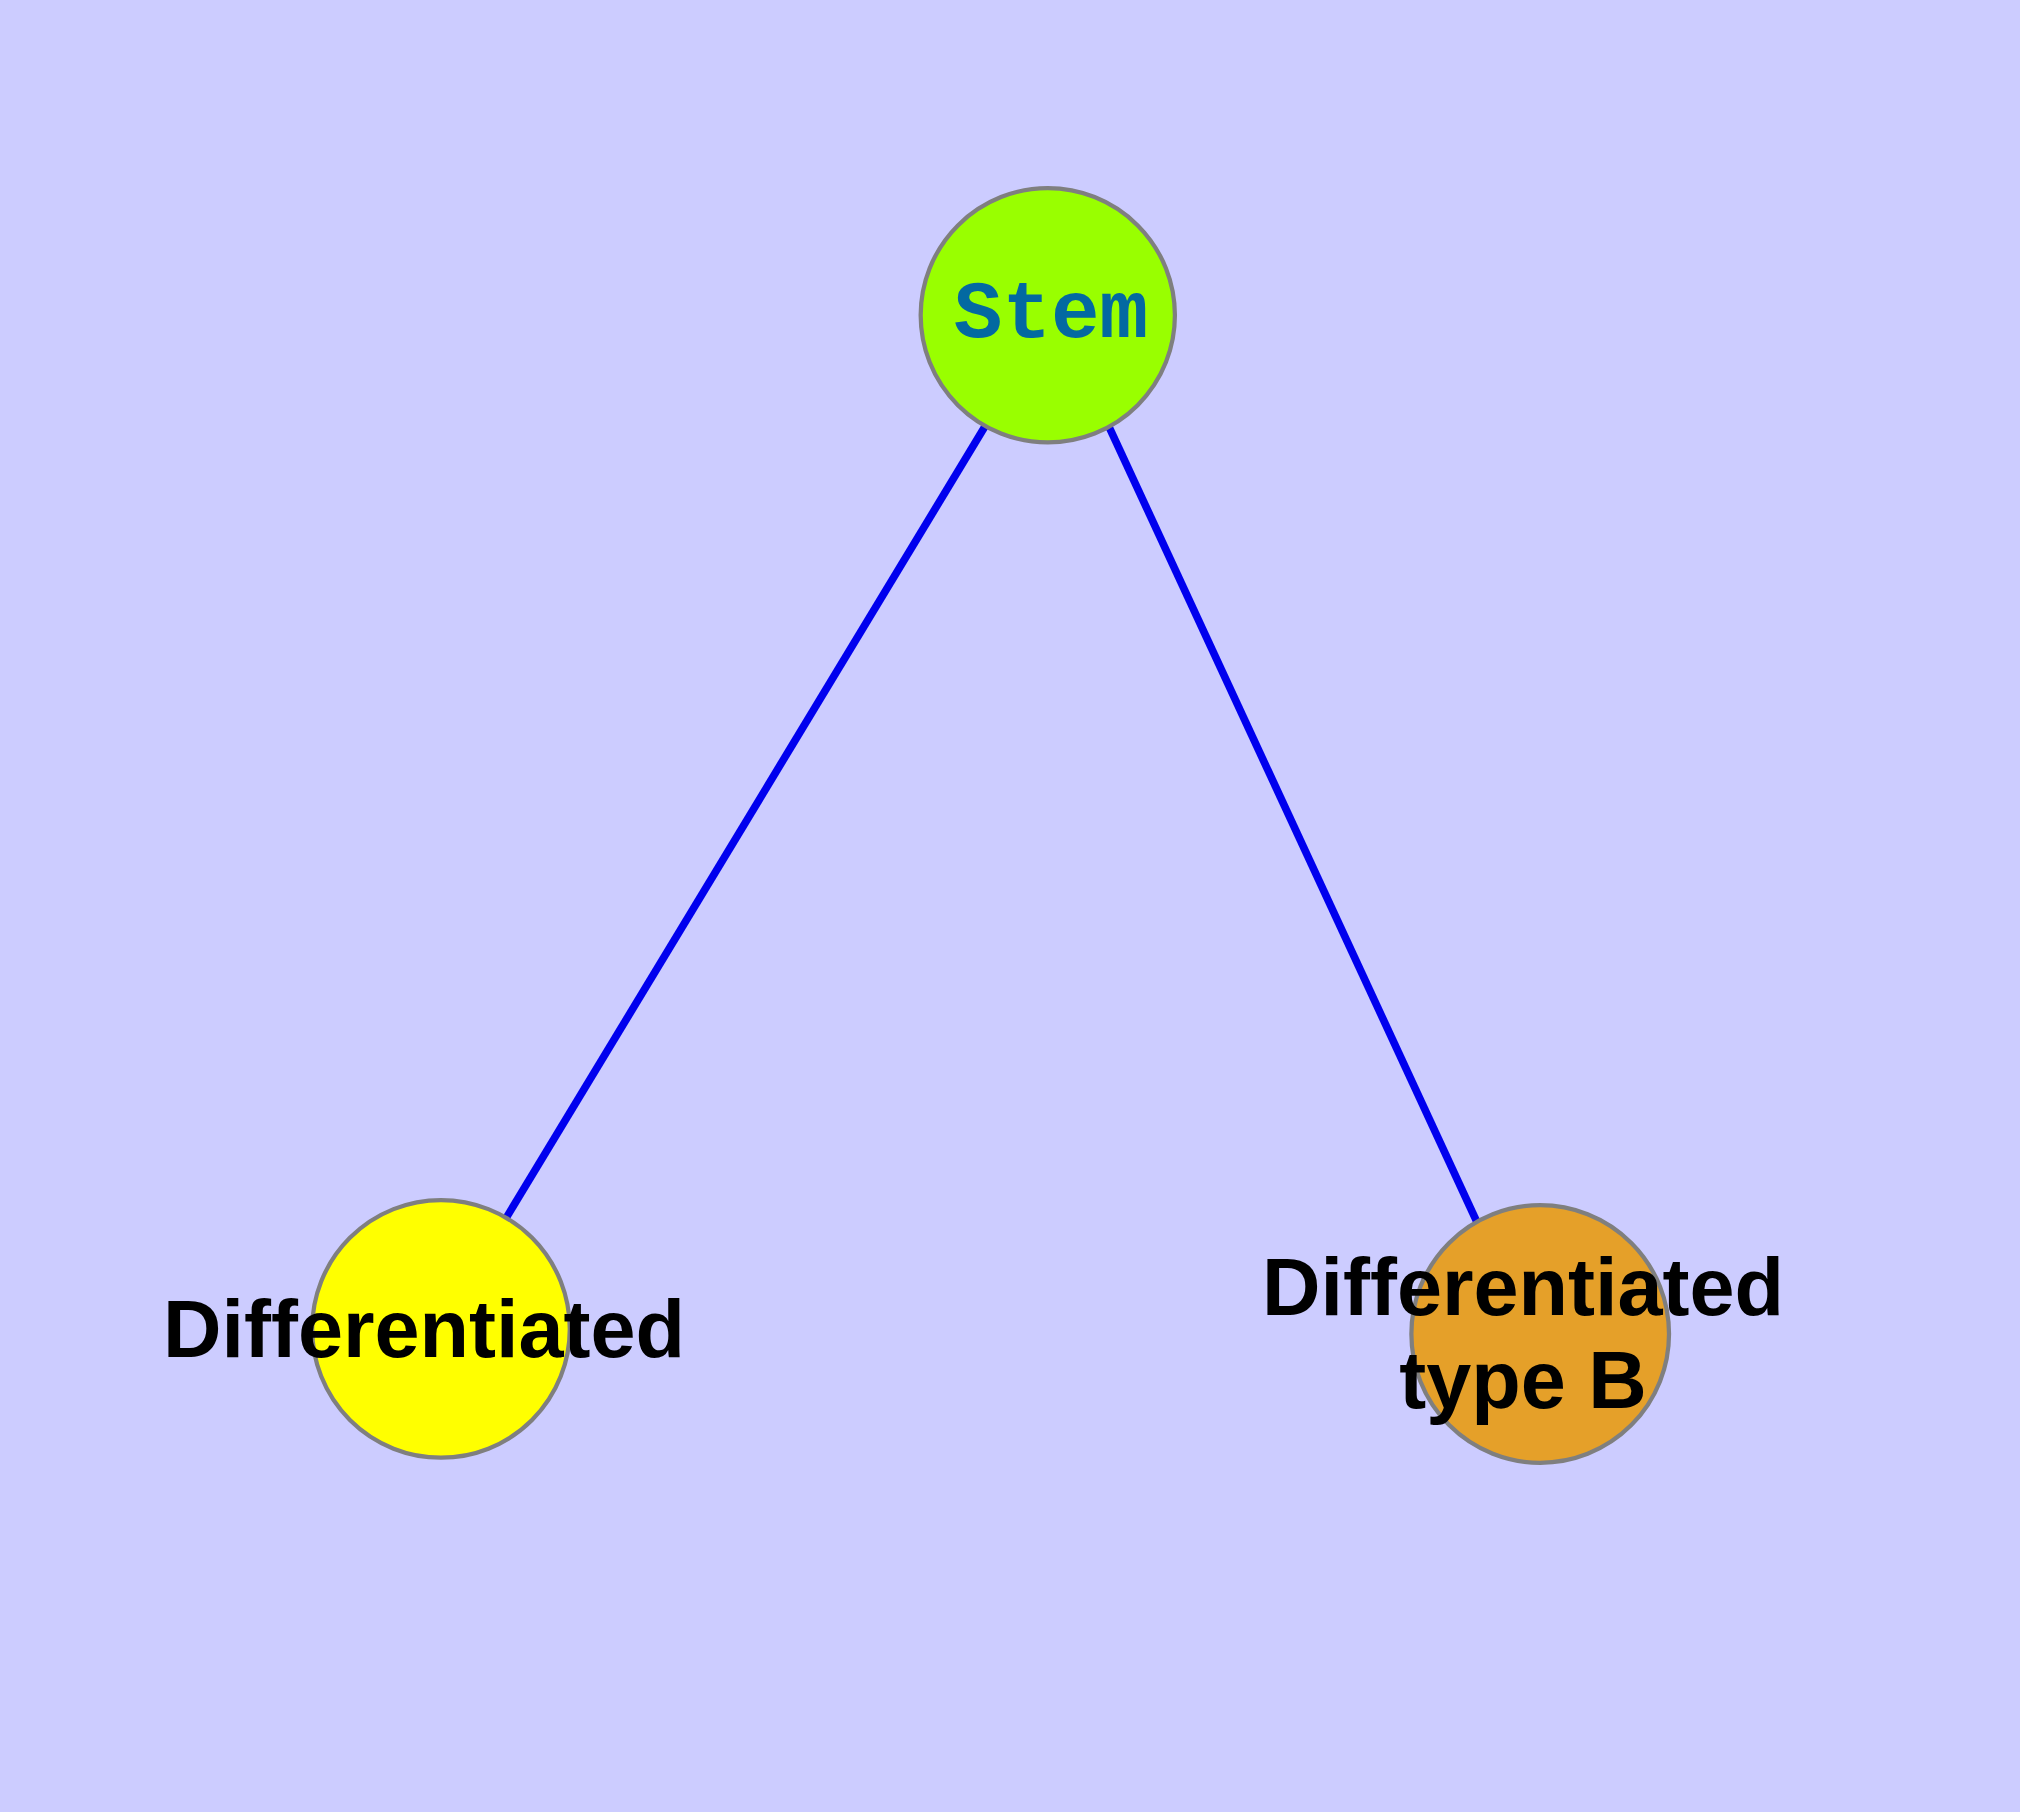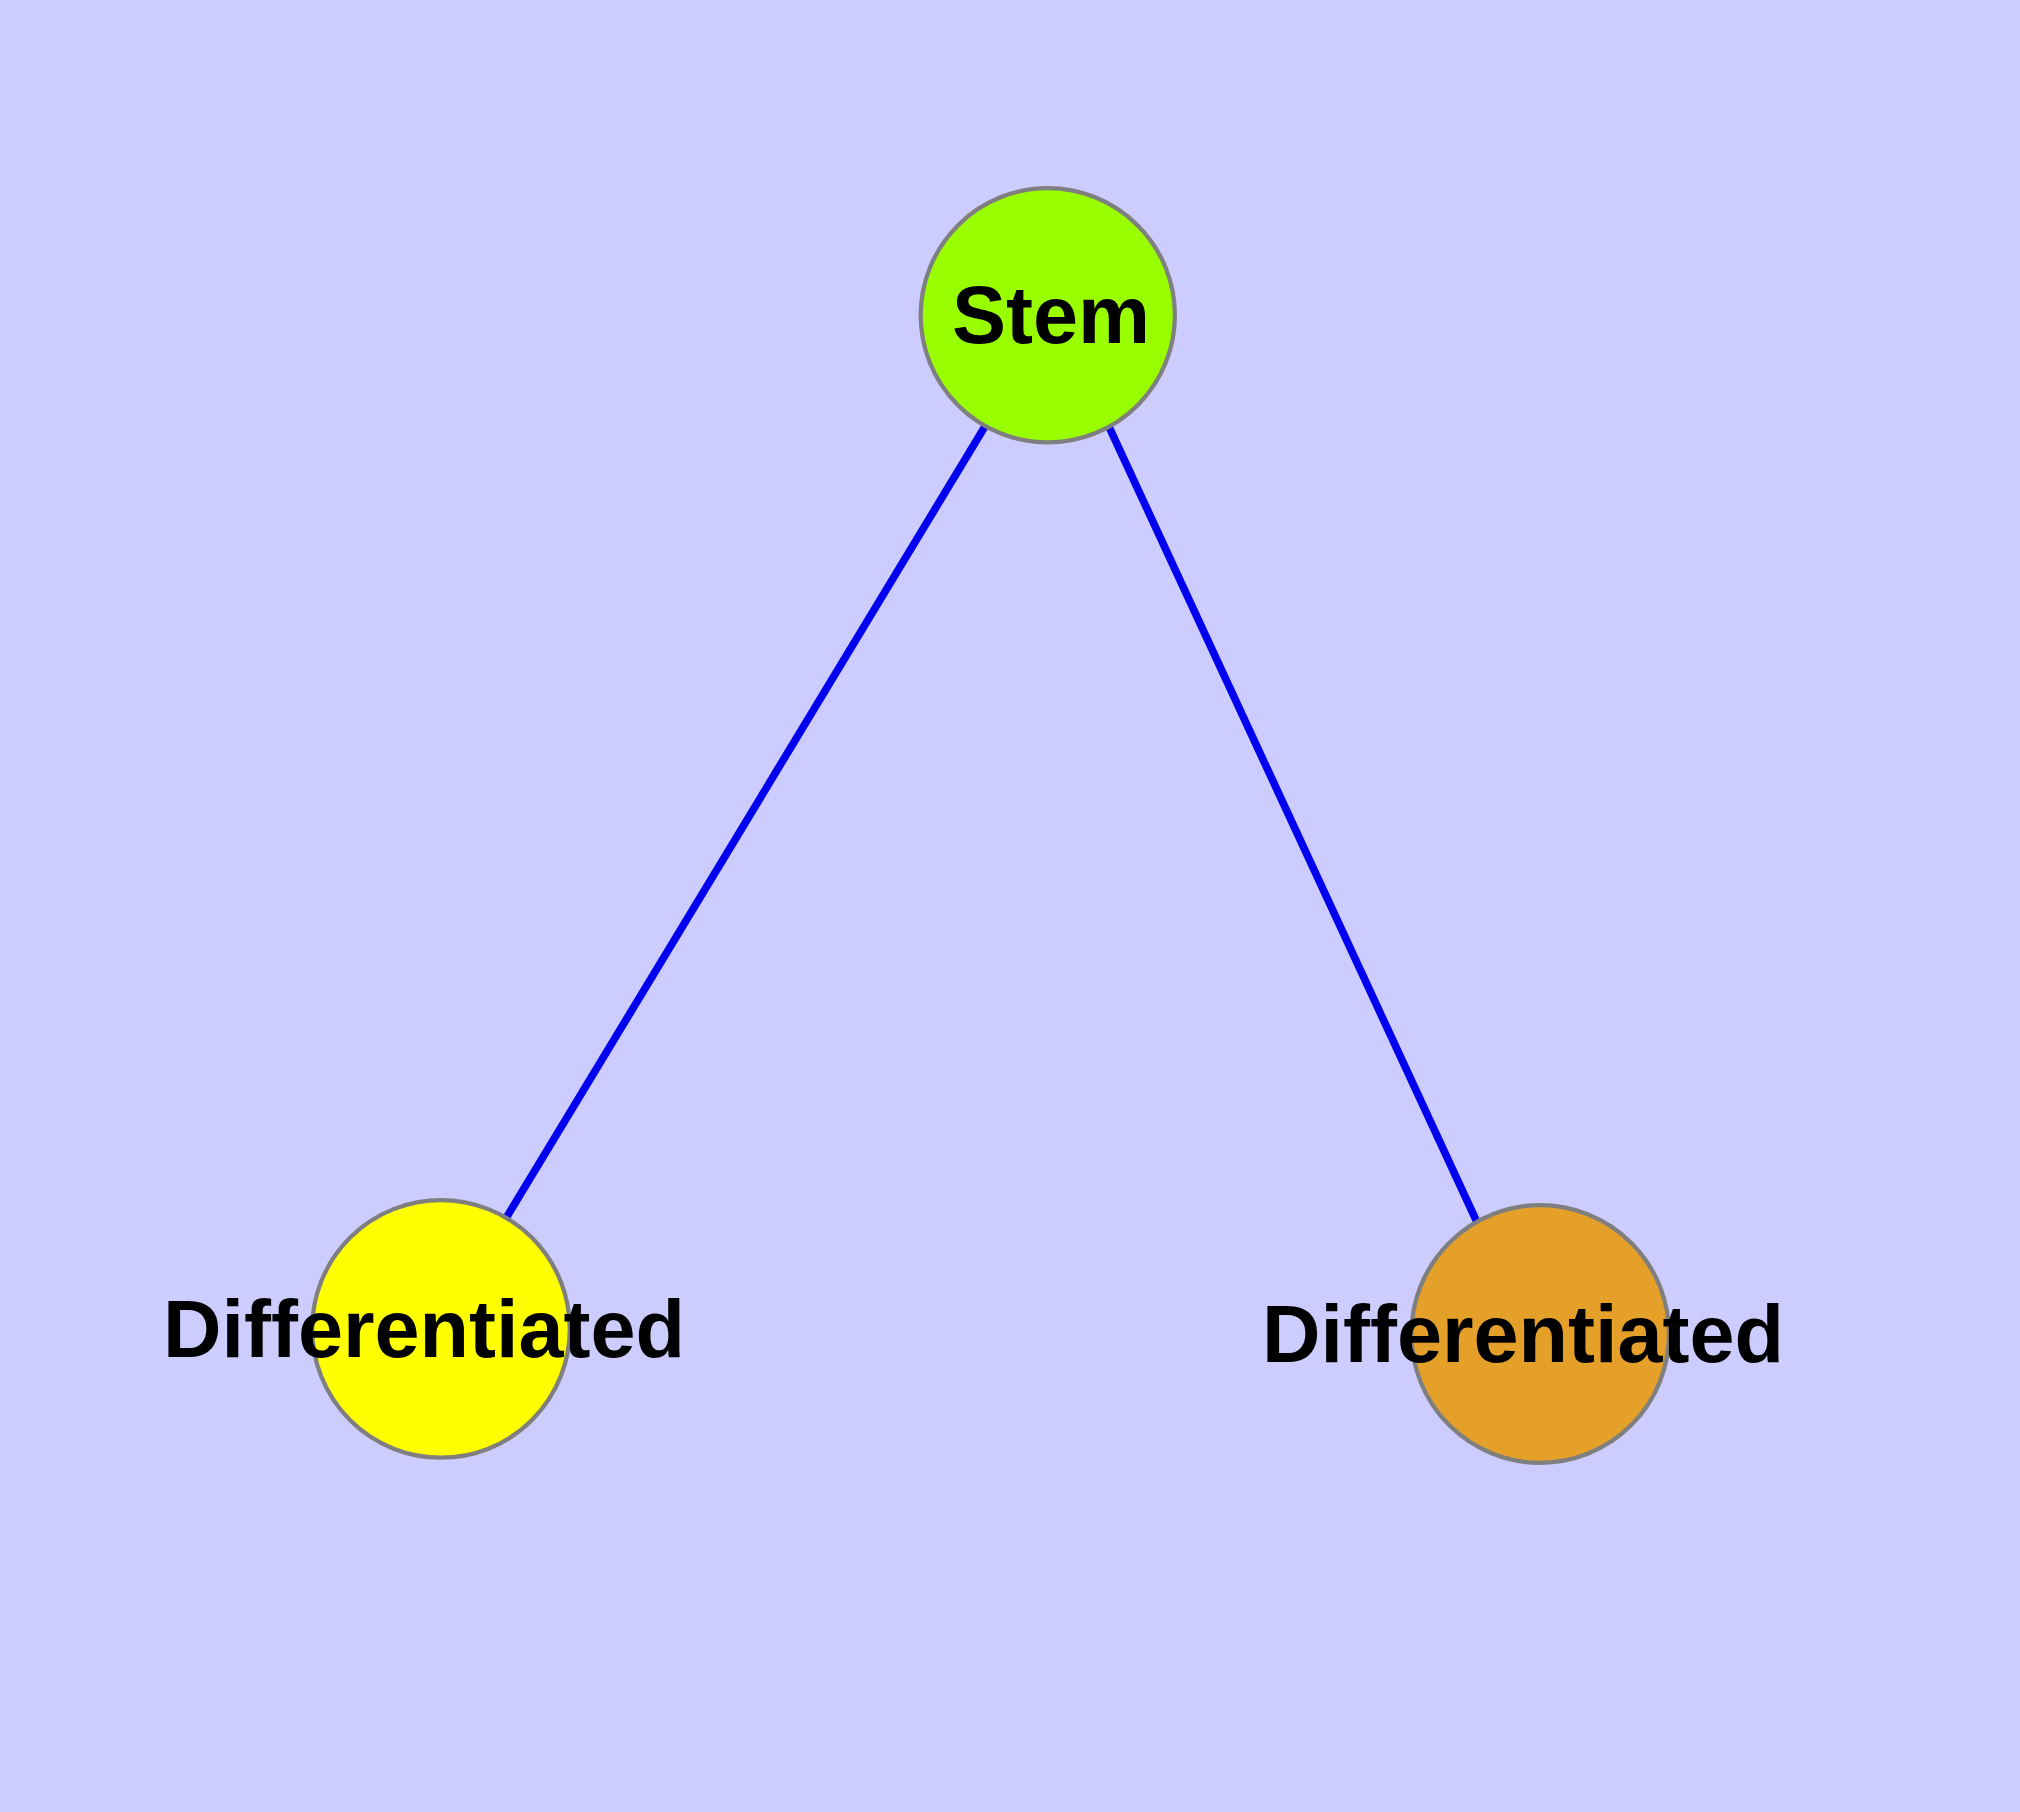--- a/index.html
+++ b/index.html
@@ -47,19 +47,19 @@
         <line x1="1308" y1="503" x2="1742" y2="1441" stroke="#0000ee" stroke-width="9" stroke-linecap="butt"></line>
       </g>
     <g id="nodes-layer">
         <circle cx="1236" cy="372" r="150" fill="#99ff00" stroke="#7f7f7f" stroke-width="5"></circle>
         <circle cx="520" cy="1568" r="152" fill="#ffff00" stroke="#7f7f7f" stroke-width="5"></circle>
         <circle cx="1817" cy="1574" r="152" fill="#e5a029" stroke="#7f7f7f" stroke-width="5"></circle>
       </g>
   </svg>
 
   <div id="labels-layer">
-      <div class="node-label" style="left: 1051px; top: 315px; color: #000000; font-size: 81px;"><span>Stem</span></div>
+      <div class="node-label" style="left: 1051px; top: 315px; color: #0369a1; font-size: 81px; font-family: Liberation Mono, monospace;"><span>Stem</span></div>
       <div class="node-label" style="left: 424px; top: 1329px; color: rgb(0, 0, 0); font-size: 81px;"><span>Differentiated</span><br></div>
-      <div class="node-label" style="left: 1523px; top: 1334px; color: rgb(0, 0, 0); font-size: 81px;"><span>Differentiated</span><br></div>
+      <div class="node-label" style="left: 1523px; top: 1334px; color: rgb(0, 0, 0); font-size: 81px;"><span>Differentiated</span><br><span>type B</span></div>
     </div>
 
 </div>
 
 
 </body></html>

